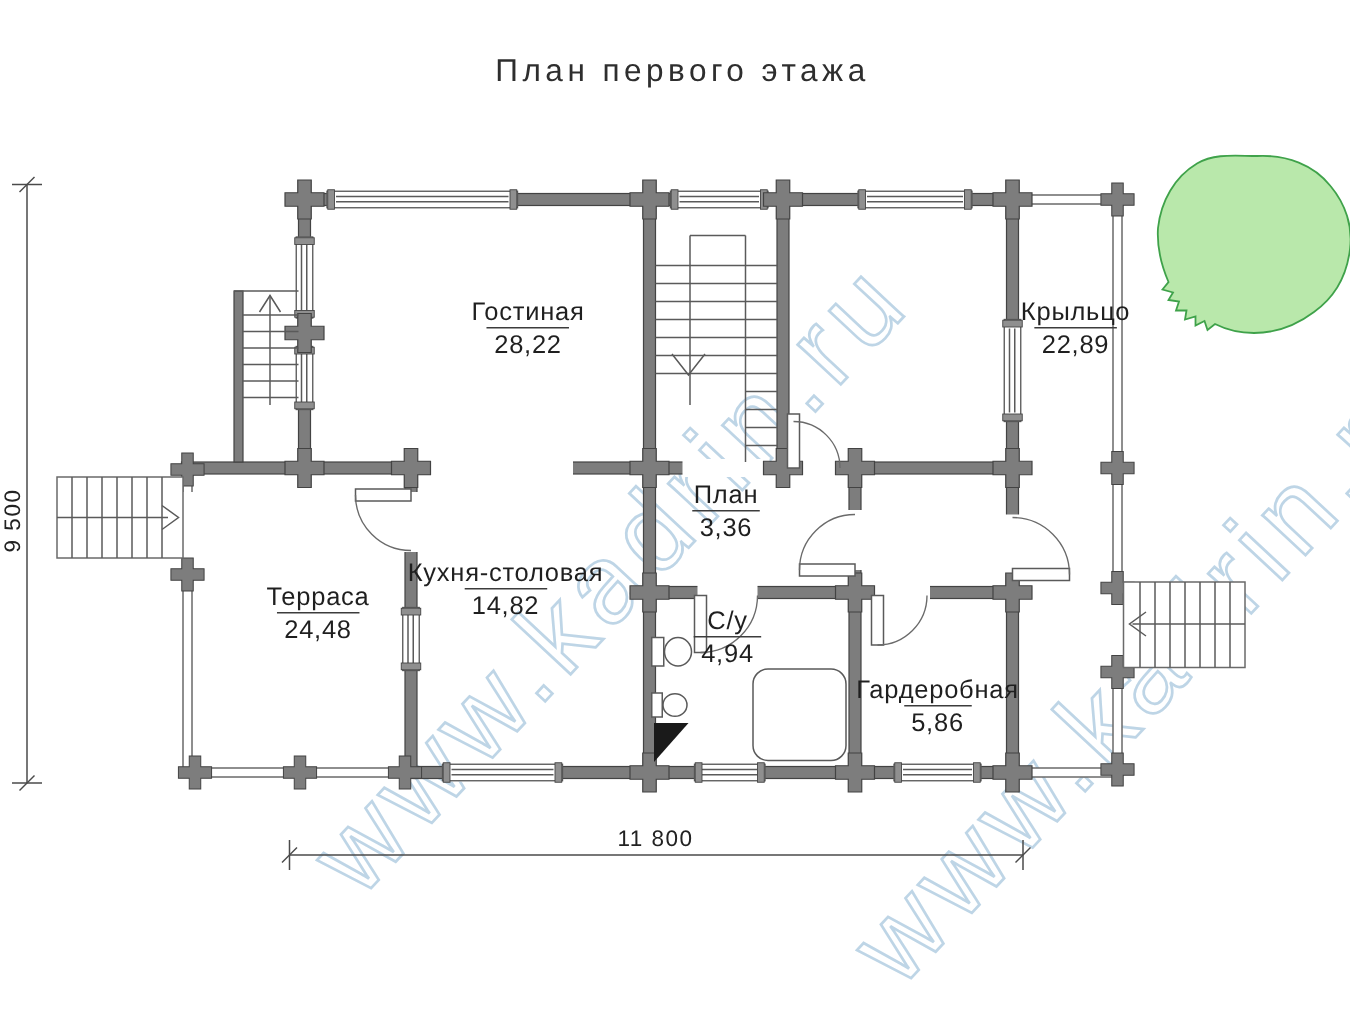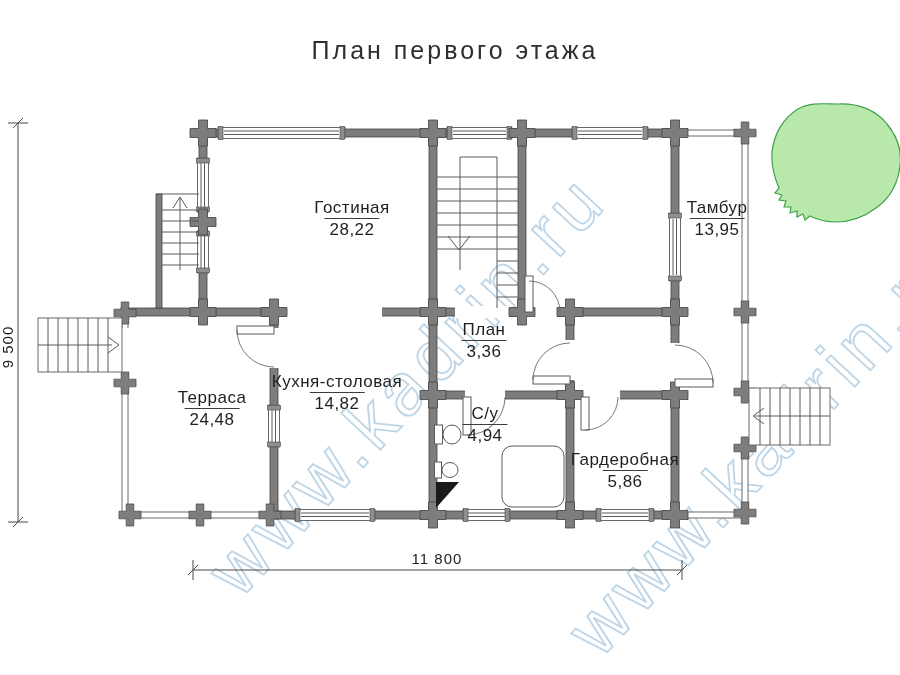--- a/index.html
+++ b/index.html
@@ -1,20 +1,20 @@
 <!DOCTYPE html>
 <html><head>
 <meta charset="utf-8">
 <style>
   html,body{margin:0;padding:0;background:#fff;}
   .stage{position:relative;width:900px;height:675px;background:#ffffff;overflow:hidden;
          font-family:"Liberation Sans", sans-serif;color:#272727;}
   svg{position:absolute;left:0;top:0;}
   .title{position:absolute;left:455px;top:36px;transform:translateX(-50%);
-         font-size:25px;letter-spacing:3px;color:#2e2e2e;white-space:nowrap;}
+         font-size:21px;letter-spacing:3px;color:#2e2e2e;white-space:nowrap;}
   .room-label{position:absolute;transform:translateX(-50%);text-align:center;
               font-size:17px;line-height:1.2;color:#1f1f1f;letter-spacing:.5px;white-space:nowrap;}
   .room-name{display:block;padding:0 2px;}
   .room-area{display:inline-block;border-top:1.2px solid #3c3c3c;padding:1px 5px 0 5px;}
   .thin{stroke:#5a5a5a;stroke-width:1;fill:none;}
   .wall{fill:#7d7d7d;stroke:#434343;stroke-width:.8;}
   .gap{fill:#ffffff;stroke:none;}
   .winframe{fill:#ffffff;stroke:#5a5a5a;stroke-width:.9;}
   .wincap{fill:#8f8f8f;stroke:#454545;stroke-width:.6;}
   .rail{fill:#ffffff;stroke:#6a6a6a;stroke-width:1;}
@@ -312,22 +312,22 @@
   </g>
 </svg>
 
 <div class="title">План первого этажа</div>
 
 <div class="room-label" style="left:352px;top:198px">
   <span class="room-name">Гостиная</span>
   <span class="room-area">28,22</span>
 </div>
 <div class="room-label" style="left:717px;top:198px">
-  <span class="room-name">Тамбур</span>
-  <span class="room-area">13,95</span>
+  <span class="room-name">Крыльцо</span>
+  <span class="room-area">22,89</span>
 </div>
 <div class="room-label" style="left:484px;top:320px">
   <span class="room-name">План</span>
   <span class="room-area">3,36</span>
 </div>
 <div class="room-label" style="left:212px;top:388px">
   <span class="room-name">Терраса</span>
   <span class="room-area">24,48</span>
 </div>
 <div class="room-label" style="left:337px;top:372px">

